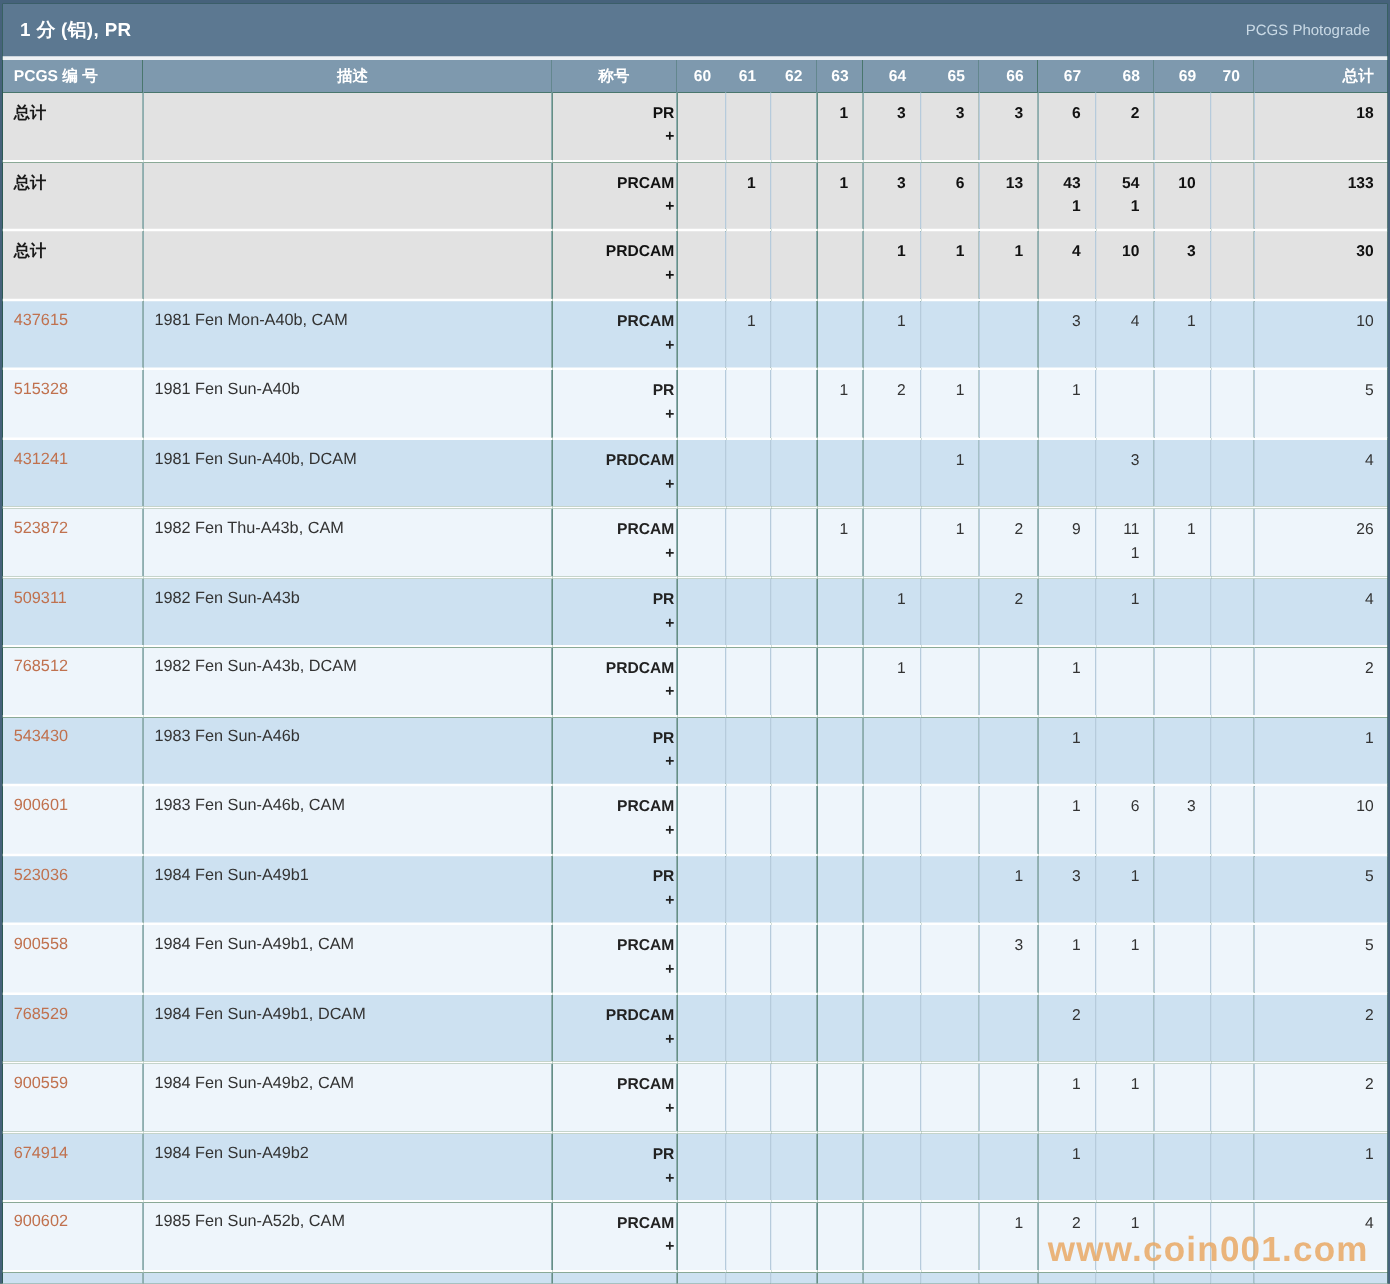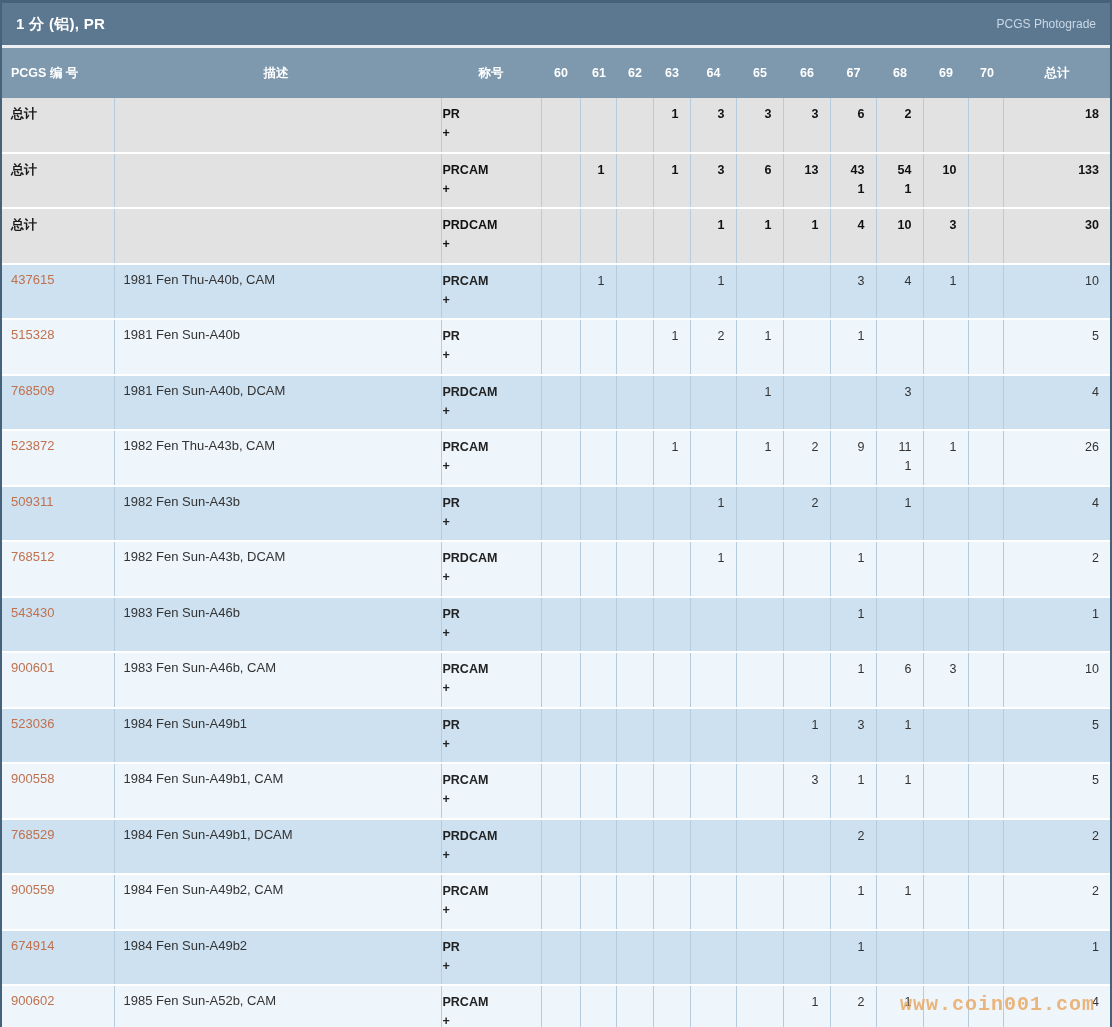--- a/index.html
+++ b/index.html
@@ -12,47 +12,47 @@
   .titlebar{
     height:45px;background:#5c7891;display:flex;align-items:center;
     justify-content:space-between;padding:0 14px;box-sizing:border-box;
     border-bottom:3px solid #eef1f4;
   }
   .titlebar .title{color:#ffffff;font-weight:bold;font-size:15px;letter-spacing:.3px;}
   .titlebar .pg-link{color:#c9d9e5;font-size:12px;cursor:pointer;}
   table{border-collapse:collapse;table-layout:fixed;width:1108px;}
   thead th{
     background:#7e99ae;color:#fff;font-size:12.5px;font-weight:bold;
-    height:26px;padding:12px;white-space:nowrap;overflow:hidden;
+    height:26px;padding:0;white-space:nowrap;overflow:hidden;
   }
   th.h-id{text-align:left;padding-left:9px;}
   th.h-desc{text-align:center;padding-left:9px;}
   th.h-desig{text-align:center;}
-  th.h-grade{text-align:center;padding-right:11px;}
+  th.h-grade{text-align:right;padding-right:11px;}
   tbody td{
     vertical-align:top;height:45.5px;box-sizing:content-box;
     border-right:1px solid #b6cbdc;border-bottom:2px solid #ffffff;
     overflow:hidden;
   }
   tbody td:last-child{border-right:none;margin-top:20px;}
   .row-gray td{background:#e2e2e2;}
   .row-blue td{background:#cde1f1;}
   .row-light td{background:#eef5fb;}
   .c-id{padding:7px 4px 0 9px;font-size:13px;}
   .c-id a{color:#c0714e;text-decoration:none;cursor:pointer;}
   .total-label{font-weight:bold;color:#1a1a1a;font-size:13px;}
   .c-desc{padding:7px 6px 0 9px;font-size:13px;color:#333;white-space:nowrap;}
-  .c-desig{text-align:left;padding-top:7px;font-size:12.5px;font-weight:bold;color:#222;line-height:19px;}
+  .c-desig{text-align:right;padding-top:7px;font-size:12.5px;font-weight:bold;color:#222;line-height:19px;}
   .c-val{text-align:right;padding:7px 11px 0 0;font-size:12.5px;color:#333;line-height:19px;white-space:nowrap;}
   .row-gray .c-val,.row-gray .c-desig{font-weight:bold;color:#111;}
   .v,.p{min-height:19px;}
   .watermark{
     position:absolute;right:15px;bottom:11px;
-    font-size:20px;font-weight:bold;letter-spacing:1px;
-    color:rgba(233,168,100,0.85);pointer-events:none;font-family:Liberation Mono, monospace;
+    font-size:28px;font-weight:bold;letter-spacing:1px;
+    color:rgba(233,168,100,0.85);pointer-events:none;
   }
 </style>
 </head>
 <body>
 
 <div class="page">
   <div class="titlebar">
     <span class="title">1 分 (铝), PR</span>
     <span class="pg-link">PCGS Photograde</span>
   </div>
@@ -224,21 +224,21 @@
           </td>
           <td class="c-val">
             <div class="v"></div>
           </td>
           <td class="c-val">
             <div class="v">30</div>
           </td>
         </tr>
         <tr class="row-blue">
           <td class="c-id"><a>437615</a></td>
-          <td class="c-desc">1981 Fen Thu-A40b, CAM</td>
+          <td class="c-desc">1981 Fen Mon-A40b, CAM</td>
           <td class="c-desig">
             <div>PRCAM</div>
             <div>+</div>
           </td>
           <td class="c-val">
             <div class="v"></div>
           </td>
           <td class="c-val">
             <div class="v">1</div>
           </td>
@@ -311,21 +311,21 @@
             <div class="v"></div>
           </td>
           <td class="c-val">
             <div class="v"></div>
           </td>
           <td class="c-val">
             <div class="v">5</div>
           </td>
         </tr>
         <tr class="row-blue">
-          <td class="c-id"><a>768509</a></td>
+          <td class="c-id"><a>431241</a></td>
           <td class="c-desc">1981 Fen Sun-A40b, DCAM</td>
           <td class="c-desig">
             <div>PRDCAM</div>
             <div>+</div>
           </td>
           <td class="c-val">
             <div class="v"></div>
           </td>
           <td class="c-val">
             <div class="v"></div>

